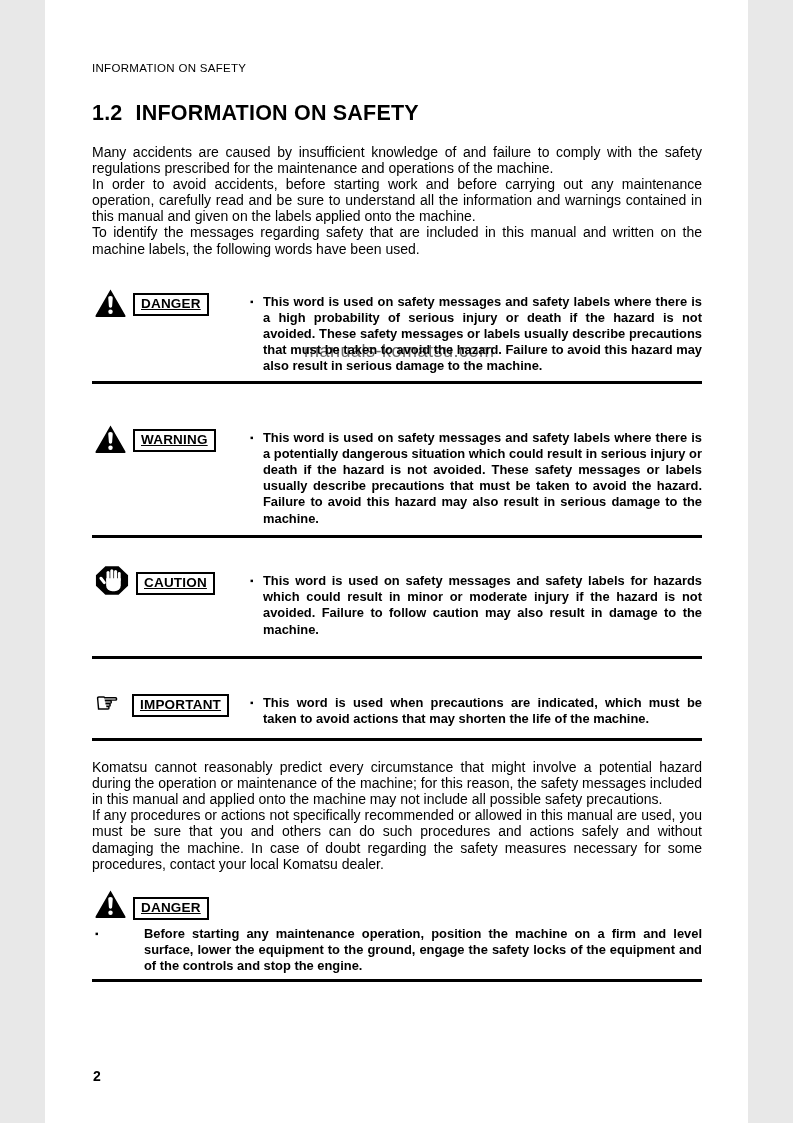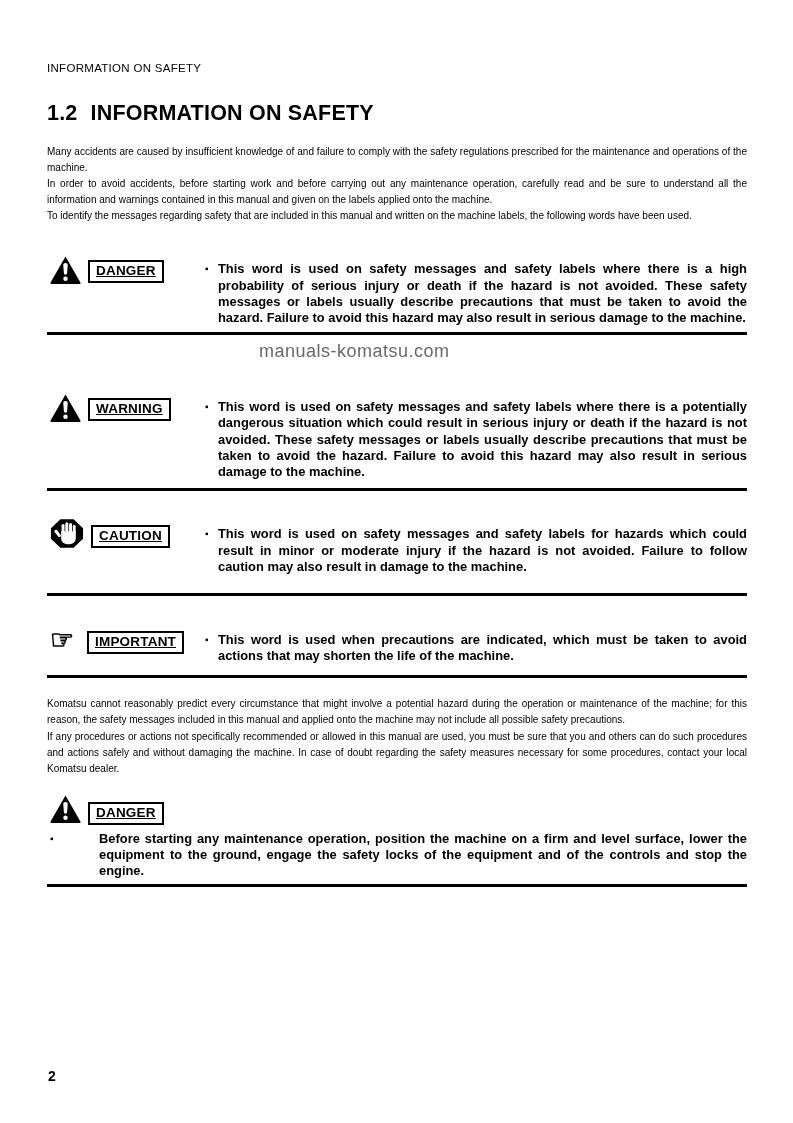--- a/index.html
+++ b/index.html
@@ -1,35 +1,35 @@
 <!DOCTYPE html>
 <html><head>
 <meta charset="utf-8">
 <style>
   * { margin:0; padding:0; box-sizing:border-box; }
   html,body { background:#e8e8e8; }
   .page {
-    width:793px; height:1123px; background:#ffffff; position:relative;
+    width:703px; height:1123px; background:#ffffff; position:relative;
     margin:0 auto; overflow:hidden; color:#000;
     font-family:"Liberation Sans", sans-serif;
   }
   .content { position:absolute; left:47px; right:46px; top:0; }
 
   .running-header { margin-top:62px; font-size:11.5px; line-height:13px; letter-spacing:0.3px; }
 
   .title { margin-top:27px; font-size:21.5px; line-height:23px; font-weight:bold; letter-spacing:0.2px; }
   .title .title-text { margin-left:13px; }
 
-  .body-text { font-size:10px; line-height:16.1px; text-align:justify; }
+  .body-text { font-size:14px; line-height:16.1px; text-align:justify; }
   .intro { margin-top:19px; }
   .closing { margin-top:18px; }
 
   .sig-row { display:flex; }
   .mt-danger    { margin-top:37px; }
-  .mt-warning   { margin-top:64px; }
+  .mt-warning   { margin-top:46px; }
   .mt-caution   { margin-top:35px; }
   .mt-important { margin-top:36px; }
 
   .sig-head { flex:0 0 158px; display:flex; align-items:flex-start; gap:7px; padding-left:3px; }
   .tri-icon  { flex:0 0 31px; margin-top:-5px; line-height:0; }
   .caution-icon { flex:0 0 34px; margin-top:-8px; line-height:0; }
   .point-icon { flex:0 0 30px; font-size:27px; line-height:24px; margin-top:-4px; font-weight:bold; }
   .label-box {
     border:2px solid #000; font-weight:bold; font-size:13.5px; line-height:16px;
     padding:1px 6px 2px; margin-top:-1px; white-space:nowrap; letter-spacing:0.2px;text-decoration:underline;

